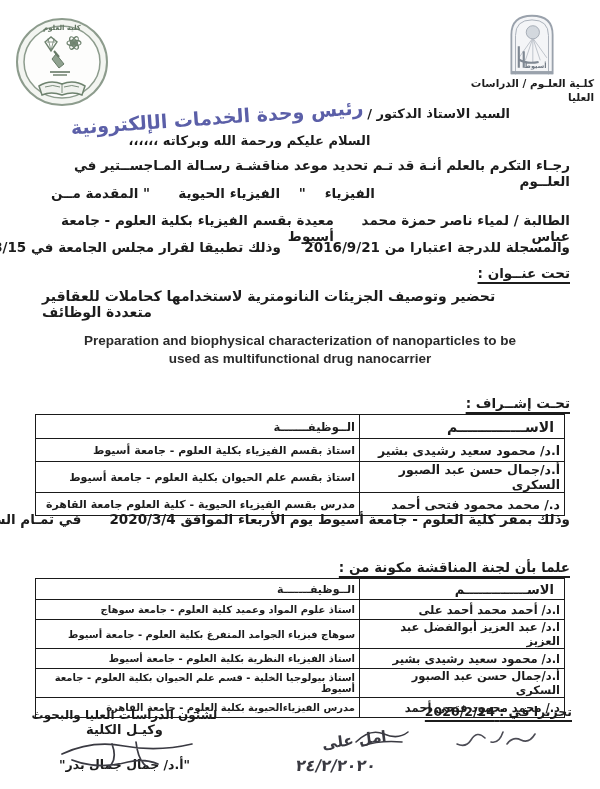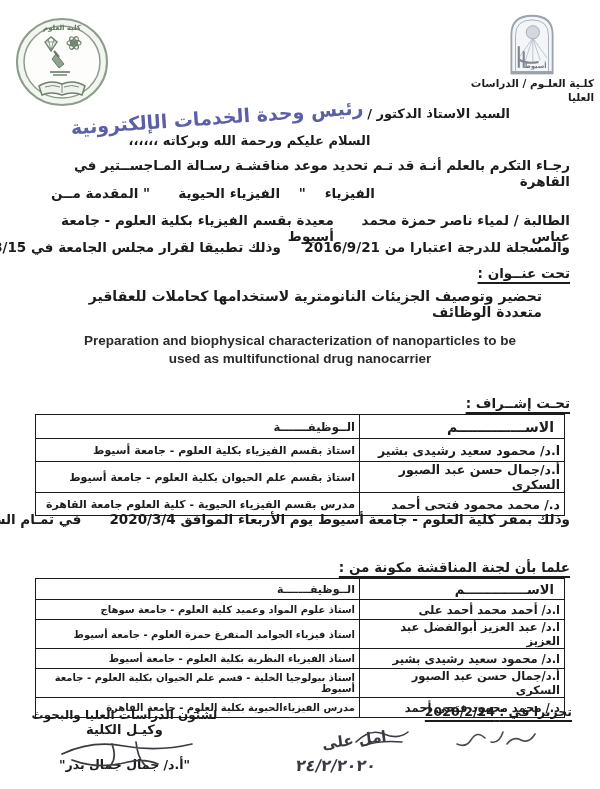--- a/index.html
+++ b/index.html
@@ -28,21 +28,21 @@
   .greeting{left:0;top:133px;width:489px;text-align:center;font-size:13px;padding-left:10px;box-sizing:border-box;}
 
   .bodyline{left:0;top:0;width:600px;box-sizing:border-box;font-size:13.5px;padding:0 30px;}
   .l1{top:157px;}
   .l2{top:185px;padding-right:225px;}
   .l3{top:212px;display:flex;direction:rtl;justify-content:space-between;}
   .l4{top:239px;}
 
   .sec-heading{font-size:13.5px;}
   .under-title{right:30px;top:265px;}
-  .arabic-title{left:0;top:288px;width:584px;text-align:right;font-size:14px;padding:0 42px;box-sizing:border-box;letter-spacing:.3px;}
+  .arabic-title{left:0;top:288px;width:584px;text-align:left;font-size:14px;padding:0 42px;box-sizing:border-box;letter-spacing:.3px;}
 
   .eng{left:0;width:600px;text-align:center;font-family:"Liberation Sans","DejaVu Sans",sans-serif;
        font-weight:600;font-size:13.5px;color:#2b2b2b;}
   .eng1{top:333px;}
   .eng2{top:351px;}
 
   .supervision-heading{right:30px;top:395px;}
 
   table.doc{position:absolute;left:35px;width:530px;border-collapse:collapse;direction:rtl;
             table-layout:fixed;}
@@ -131,21 +131,21 @@
     <div>العليا</div>
   </div>
 
   <div class="abs addressee">
     <span class="ar addressee-label">السيد الاستاذ الدكتور /</span>
     <span class="ar handwriting-blue">رئيس وحدة الخدمات الإلكترونية</span>
   </div>
 
   <div class="abs ar greeting">السلام عليكم ورحمة الله وبركاته  ،،،،،،</div>
 
-  <div class="abs ar bodyline l1">رجـاء التكرم بالعلم أنـة قد تـم تحديد موعد مناقشـة رسـالة المـاجســتير في القاهرة</div>
+  <div class="abs ar bodyline l1">رجـاء التكرم بالعلم أنـة قد تـم تحديد موعد مناقشـة رسـالة المـاجســتير في العلــوم</div>
   <div class="abs ar bodyline l2 pre">الفيزياء    "    الفيزياء الحيوية      " المقدمة مــن</div>
   <div class="abs bodyline l3">
     <span class="ar">الطالبة / لمياء ناصر حمزة محمد عباس</span>
     <span class="ar">معيدة بقسم الفيزياء بكلية العلوم - جامعة أسيوط</span>
   </div>
   <div class="abs ar bodyline l4 pre">والمسجلة للدرجة اعتبارا من 2016/9/21     وذلك تطبيقا لقرار مجلس الجامعة في 1992/3/15 م</div>
 
   <div class="abs ar sec-heading u under-title">تحت عنــوان :</div>
   <div class="abs ar arabic-title">تحضير وتوصيف الجزيئات  النانومترية لاستخدامها  كحاملات للعقاقير متعددة الوظائف</div>
   <div class="abs eng eng1">Preparation and biophysical characterization of nanoparticles to be</div>
@@ -181,21 +181,21 @@
         <tr class="head">
       <td class="name">الاســــــــــــــم</td>
       <td class="pos">الــوظيفـــــــة</td>
     </tr>
     <tr>
       <td class="name">ا.د/ أحمد محمد أحمد على</td>
       <td class="pos">استاذ علوم المواد وعميد كلية العلوم - جامعة سوهاج</td>
     </tr>
     <tr>
       <td class="name">ا.د/ عبد العزيز أبوالفضل عبد العزيز</td>
-      <td class="pos">استاذ فيزياء الجوامد المتفرغ  حمزة العلوم - جامعة أسيوط</td>
+      <td class="pos">سوهاج فيزياء الجوامد المتفرغ  بكلية العلوم - جامعة أسيوط</td>
     </tr>
     <tr>
       <td class="name">ا.د/ محمود سعيد رشيدى بشير</td>
       <td class="pos">استاذ الفيزياء النظرية  بكلية العلوم - جامعة أسيوط</td>
     </tr>
     <tr>
       <td class="name">أ.د/جمال حسن عبد الصبور السكرى</td>
       <td class="pos">استاذ بيولوجيا الخلية - قسم علم الحيوان بكلية العلوم - جامعة أسيوط</td>
     </tr>
     <tr>

